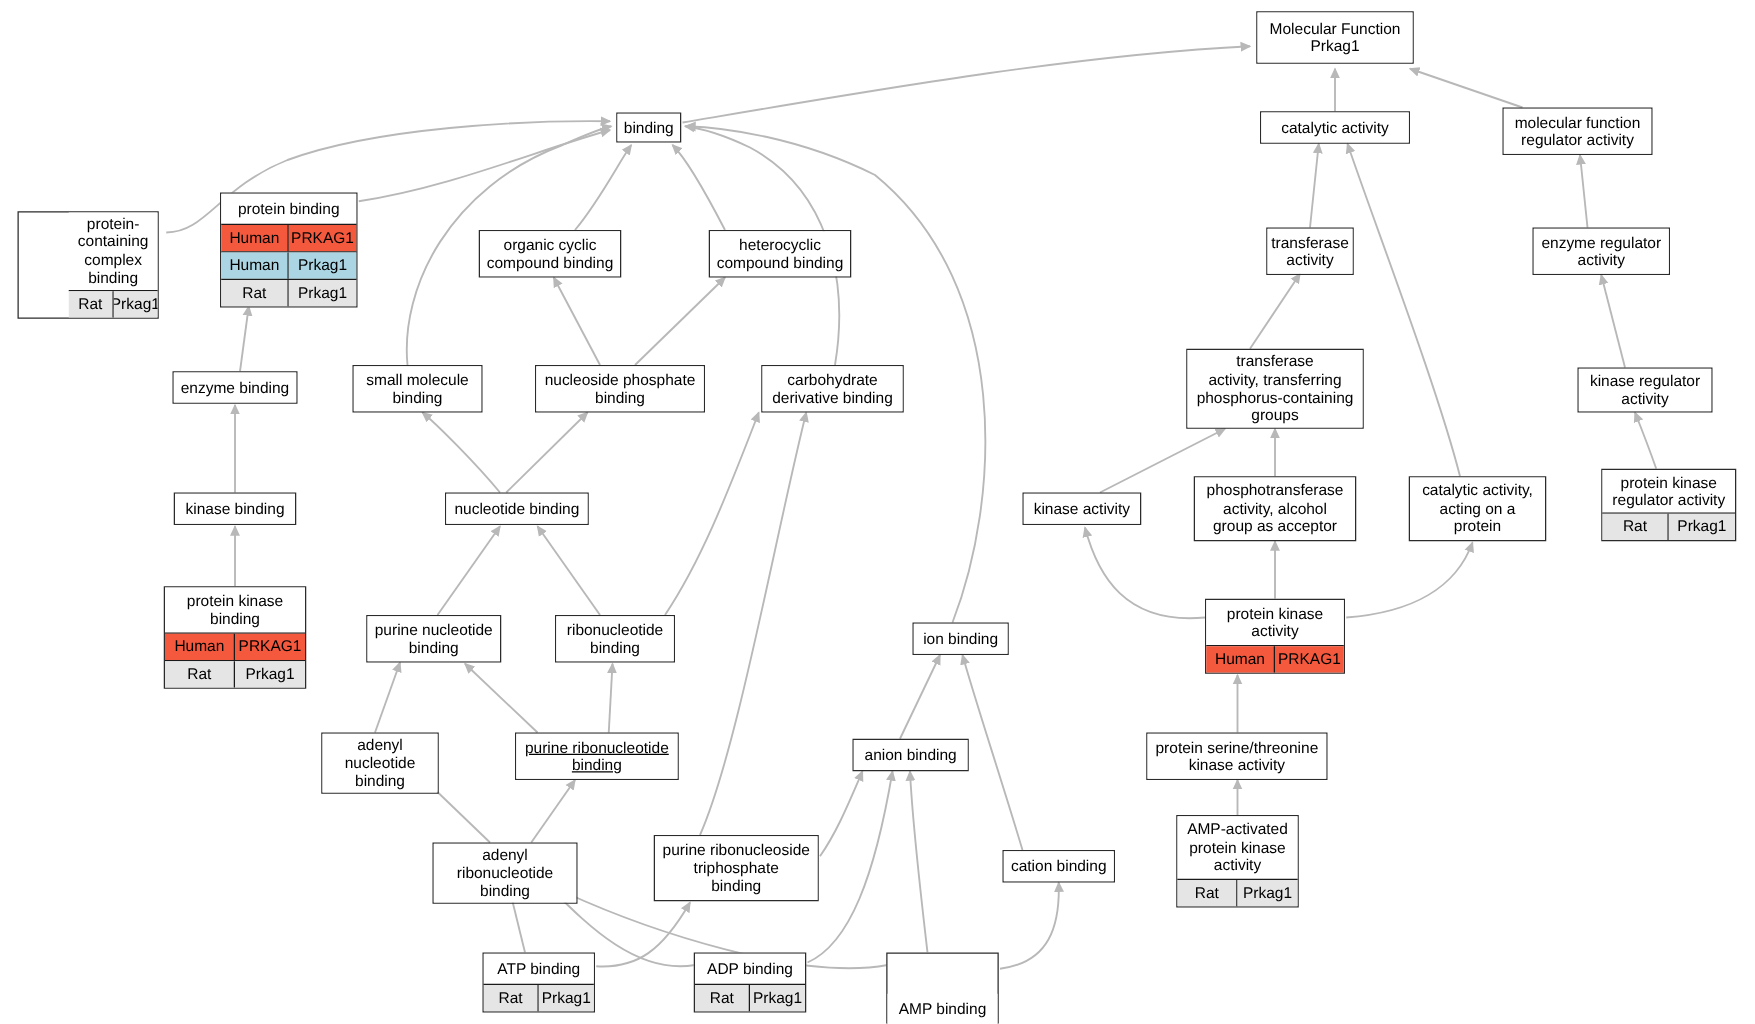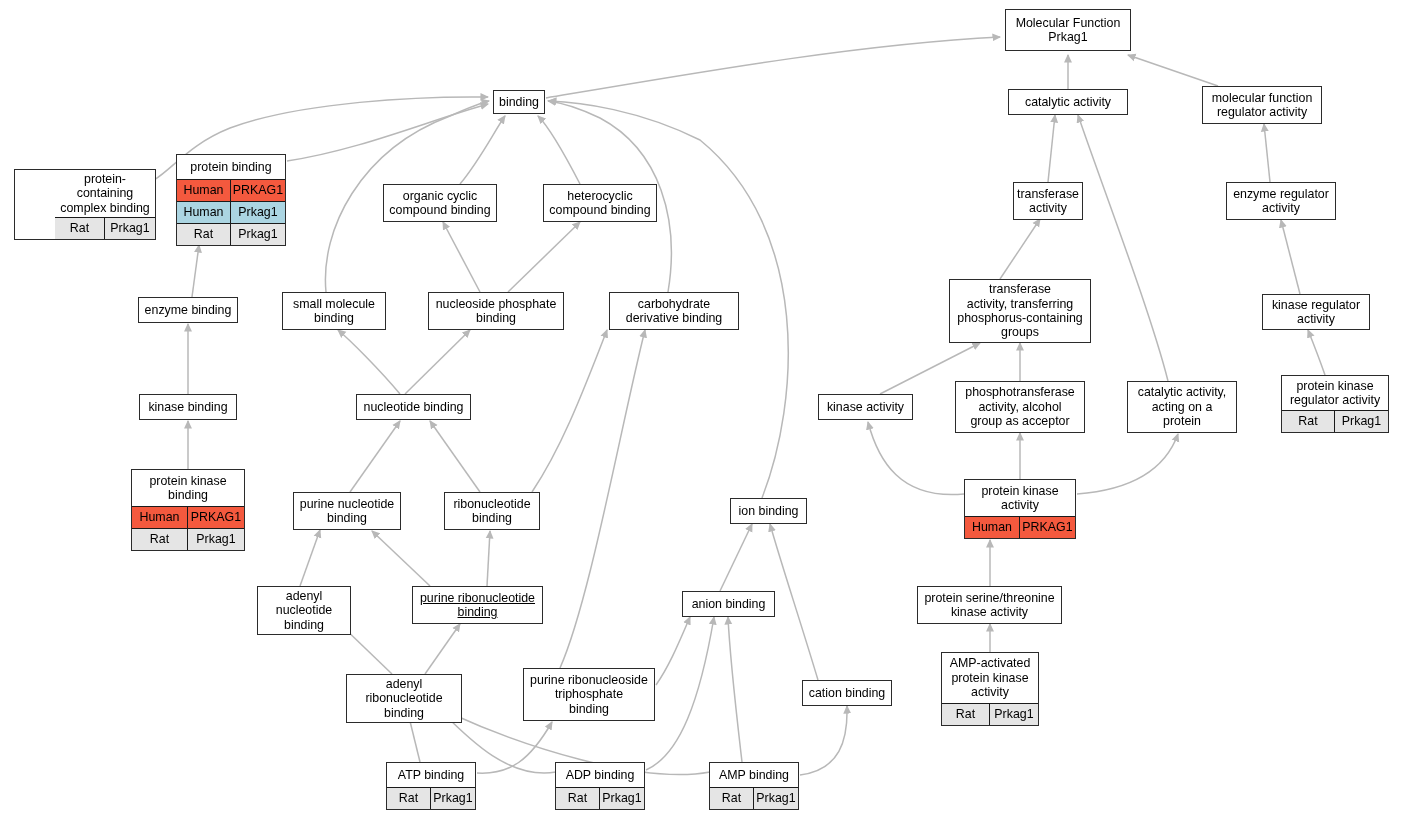--- a/index.html
+++ b/index.html
@@ -164,35 +164,35 @@
           <div class="ann-row">
             <div class="ann-cell species sp-mouse">Human</div>
             <div class="ann-cell gene sp-mouse">Prkag1</div>
           </div>
           <div class="ann-row">
             <div class="ann-cell species sp-rat">Rat</div>
             <div class="ann-cell gene sp-rat">Prkag1</div>
           </div>
         </div>
       </div>
-      <div class="node" style="left: 14px; top: 169px; width: 142px; padding-left: 40px;">
+      <div class="node" style="left: 14px; top: 169px; width: 113px; padding-left: 40px;">
         <div class="node-title" style="min-height: 36px;">protein-containing
 complex binding</div>
         <div class="node-rows">
           <div class="ann-row">
             <div class="ann-cell species sp-rat">Rat</div>
             <div class="ann-cell gene sp-rat">Prkag1</div>
           </div>
         </div>
       </div>
       <div class="node" style="left: 383px; top: 184px; width: 114px;">
         <div class="node-title" style="min-height: 36px;">organic cyclic
 compound binding</div>
       </div>
-      <div class="node" style="left: 543px; top: 184px; width: 114px;">
+      <div class="node" style="left: 567px; top: 184px; width: 114px;">
         <div class="node-title" style="min-height: 36px;">heterocyclic
 compound binding</div>
       </div>
       <div class="node" style="left: 1013px; top: 182px; width: 70px;">
         <div class="node-title" style="min-height: 36px;">transferase
 activity</div>
       </div>
       <div class="node" style="left: 1226px; top: 182px; width: 110px;">
         <div class="node-title" style="min-height: 36px;">enzyme regulator
 activity</div>
@@ -201,21 +201,21 @@
         <div class="node-title" style="min-height: 24px;">enzyme binding</div>
       </div>
       <div class="node" style="left: 282px; top: 292px; width: 104px;">
         <div class="node-title" style="min-height: 36px;">small molecule
 binding</div>
       </div>
       <div class="node" style="left: 428px; top: 292px; width: 136px;">
         <div class="node-title" style="min-height: 36px;">nucleoside phosphate
 binding</div>
       </div>
-      <div class="node" style="left: 609px; top: 292px; width: 130px;">
+      <div class="node" style="left: 609px; top: 292px; width: 114px;">
         <div class="node-title" style="min-height: 36px;">carbohydrate
 derivative binding</div>
       </div>
       <div class="node" style="left: 949px; top: 279px; width: 142px;">
         <div class="node-title" style="min-height: 62px;">transferase
 activity, transferring
 phosphorus-containing
 groups</div>
       </div>
       <div class="node" style="left: 1262px; top: 294px; width: 108px;">
@@ -336,21 +336,21 @@
       <div class="node" style="left: 555px; top: 762px; width: 90px;">
         <div class="node-title" style="min-height: 24px;">ADP binding</div>
         <div class="node-rows">
           <div class="ann-row">
             <div class="ann-cell species sp-rat">Rat</div>
             <div class="ann-cell gene sp-rat">Prkag1</div>
           </div>
         </div>
       </div>
       <div class="node" style="left: 709px; top: 762px; width: 90px;">
-        <div class="node-title" style="min-height: 24px;">AMP binding</div>
+        <div class="node-title" style="min-height: 24px; margin-top: 32px;">AMP binding</div>
         <div class="node-rows">
           <div class="ann-row">
             <div class="ann-cell species sp-rat">Rat</div>
             <div class="ann-cell gene sp-rat">Prkag1</div>
           </div>
         </div>
       </div>
     </div>
 </div>
 

